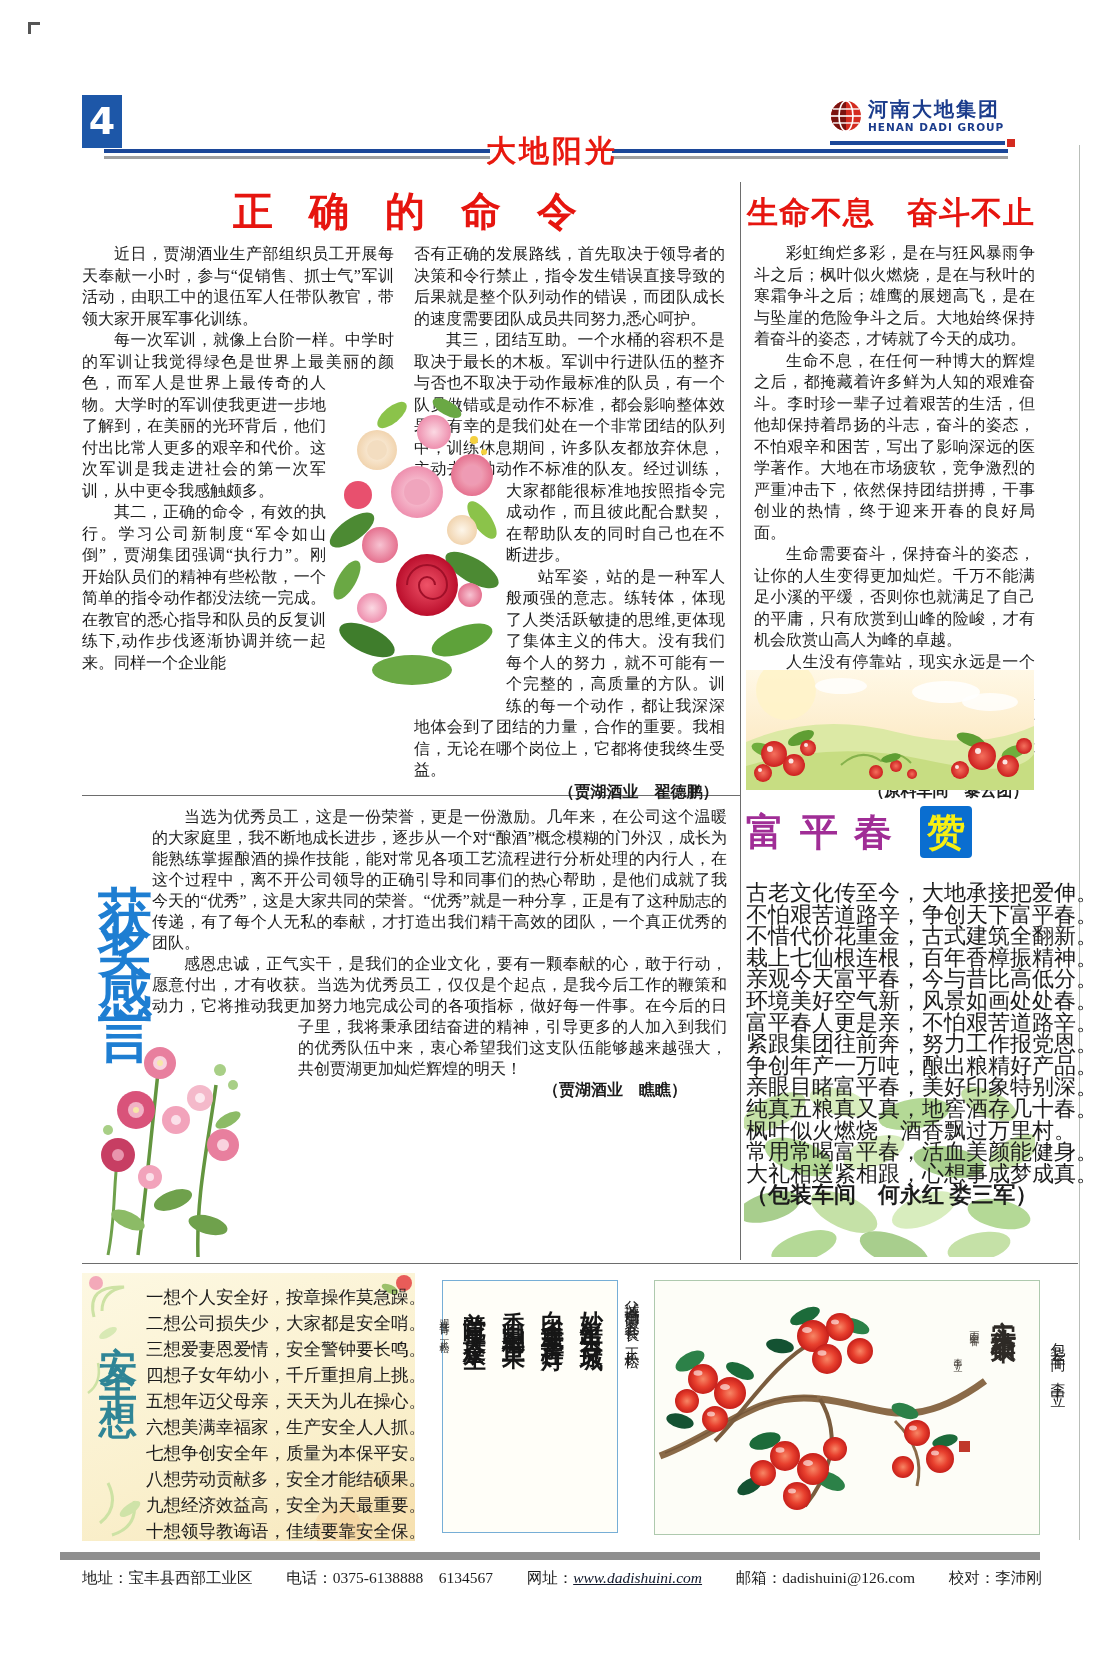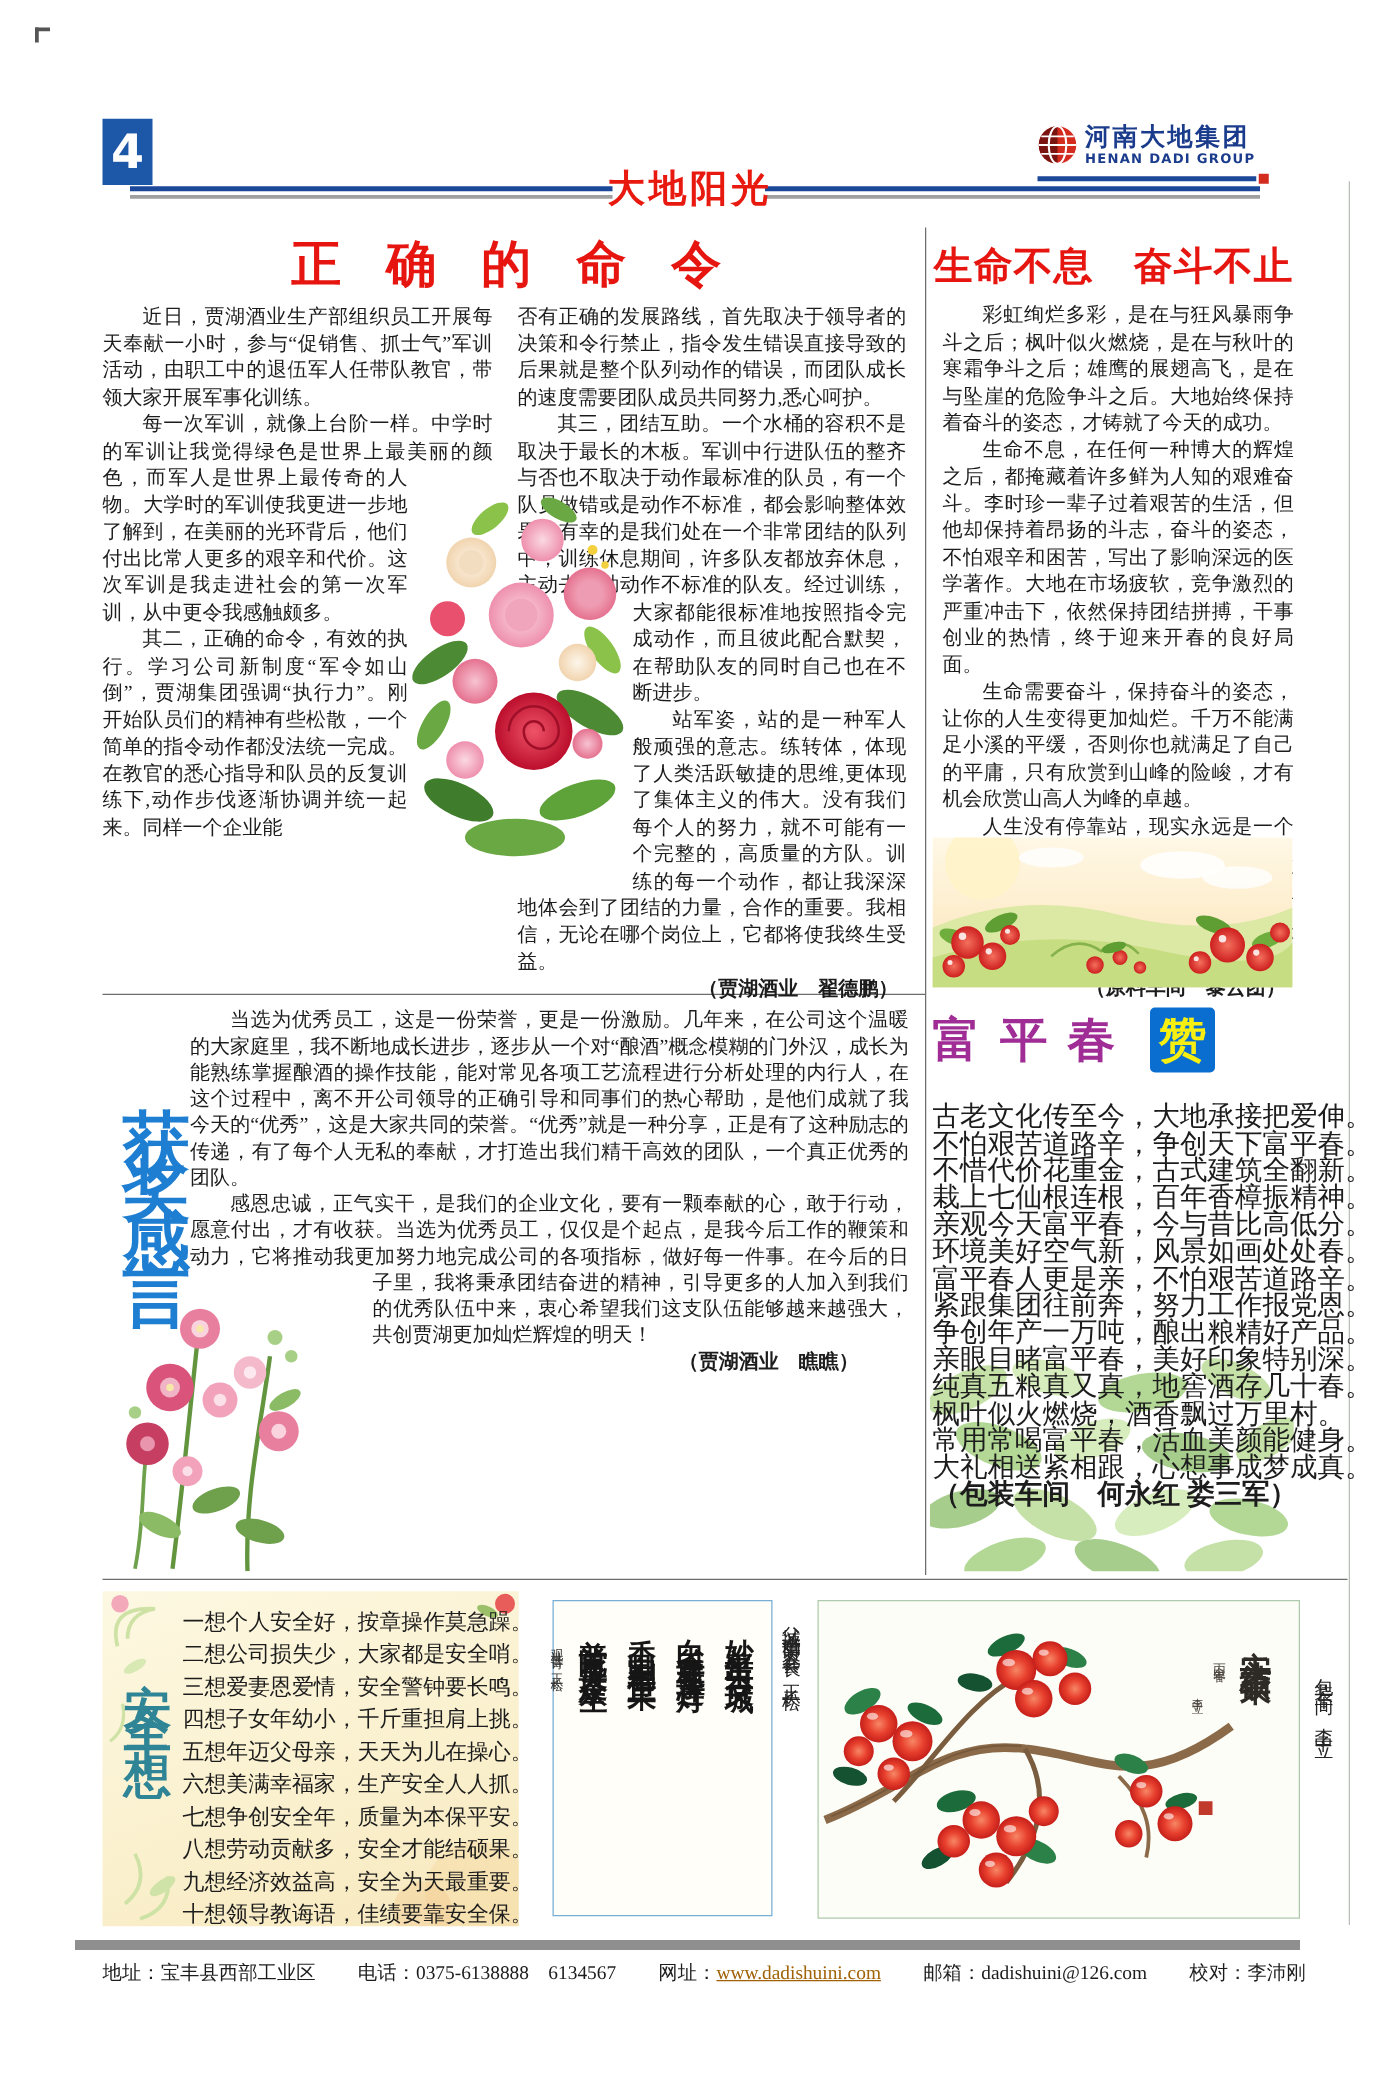--- a/index.html
+++ b/index.html
@@ -14,21 +14,21 @@
   .fl-r{float:right;width:0;}
   .fl-r2{float:right;clear:right;}
   .fl-l{float:left;width:0;}
   .fl-l2{float:left;clear:left;}
   .vert{writing-mode:vertical-rl;}
   .redtitle{color:#e6150f;font-weight:bold;text-align:center;}
   .rule{background:#6d6d6d;}
   .poemline{height:21.6px;text-align:left;font-size:22px;white-space:nowrap;}
   .safeline{height:26px;font-size:17.5px;white-space:nowrap;}
   .caption-v{writing-mode:vertical-rl;font-size:15px;letter-spacing:3px;color:#222;}
-  a.weblink{color:#a16207;text-decoration:underline;}
+  a.weblink{color:#0f172a;text-decoration:underline;font-style:italic;}
 </style>
 </head>
 <body>
 
 <div class="abs" style="left:28px;top:22px;width:12px;height:3px;background:#555;"></div>
 <div class="abs" style="left:28px;top:22px;width:3px;height:12px;background:#555;"></div>
 <div class="abs" style="left:1079px;top:145px;width:1px;height:1395px;background:#b9beb9;"></div>
 
 <div class="abs sans" style="left:82px;top:95px;width:40px;height:53px;background:#1d57a8;color:#fff;font-size:38px;font-weight:bold;text-align:center;line-height:53px;">
   <span>4</span>

